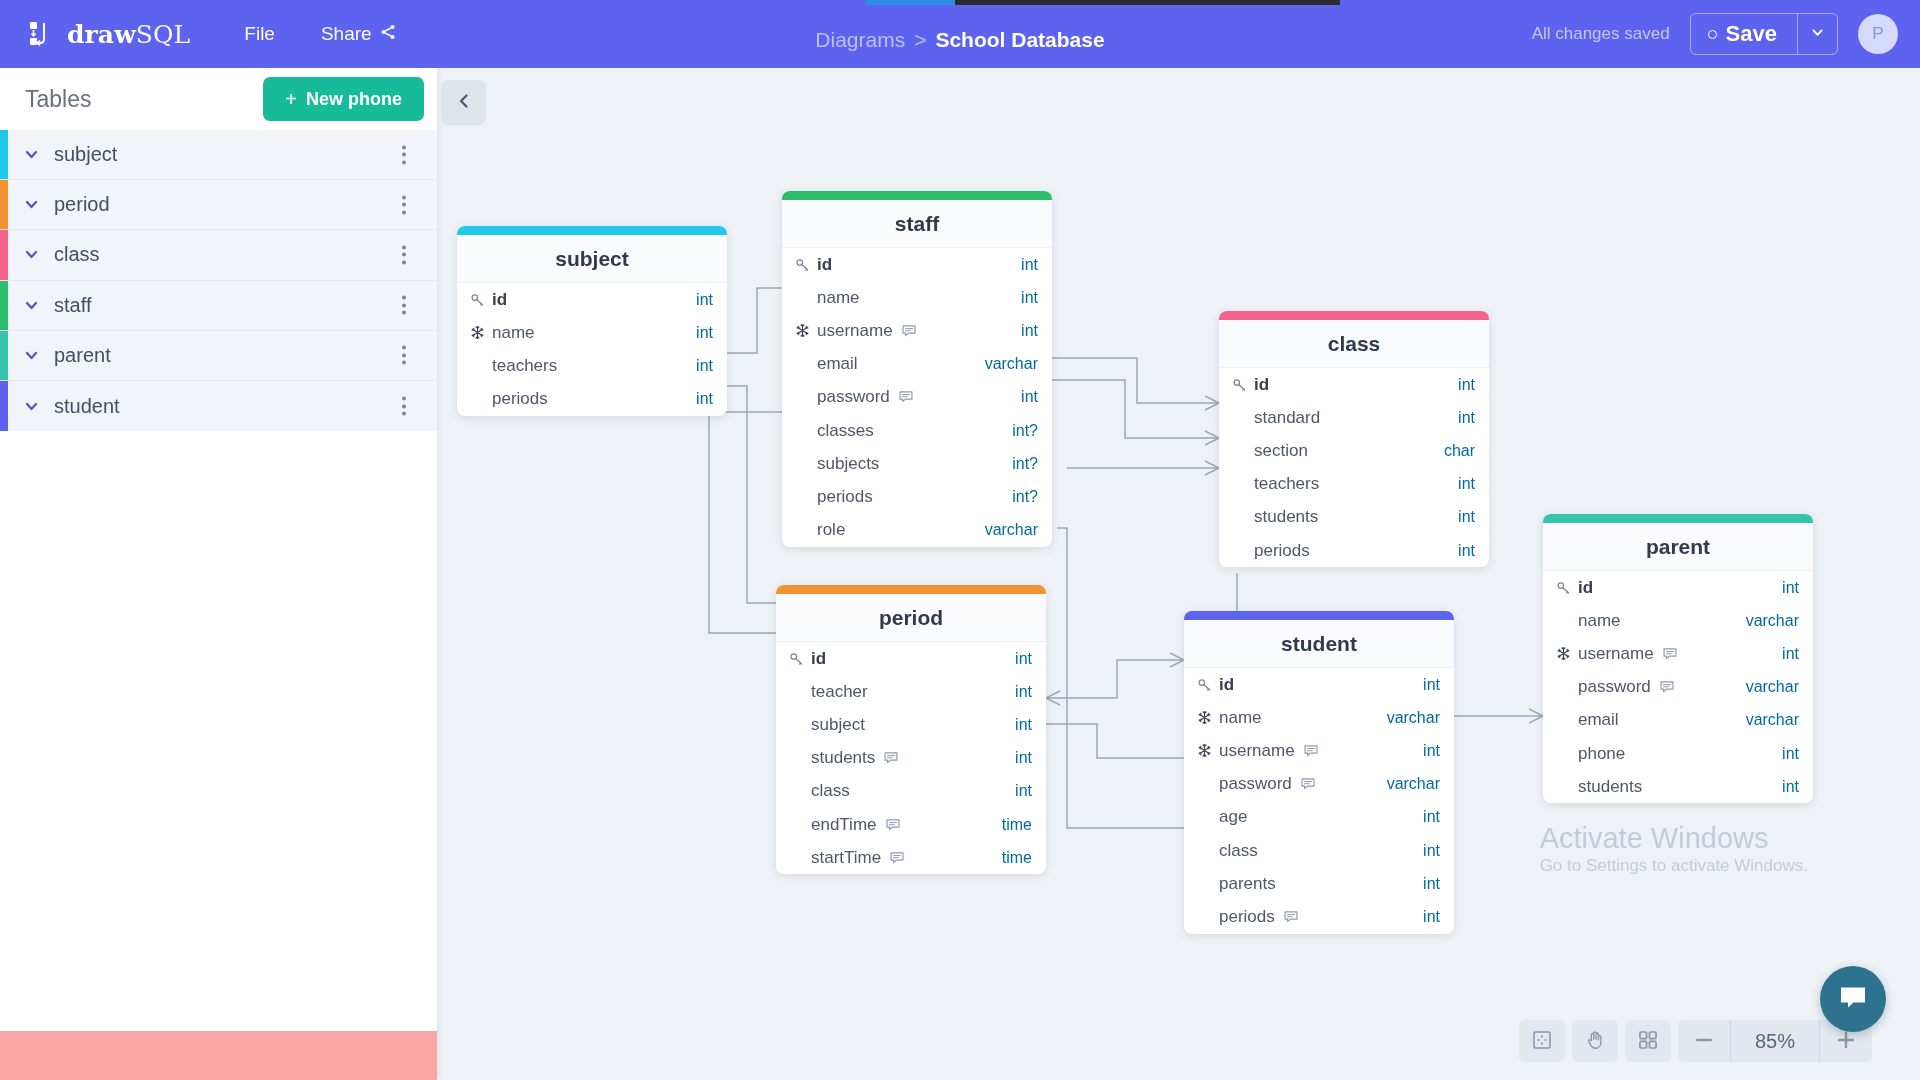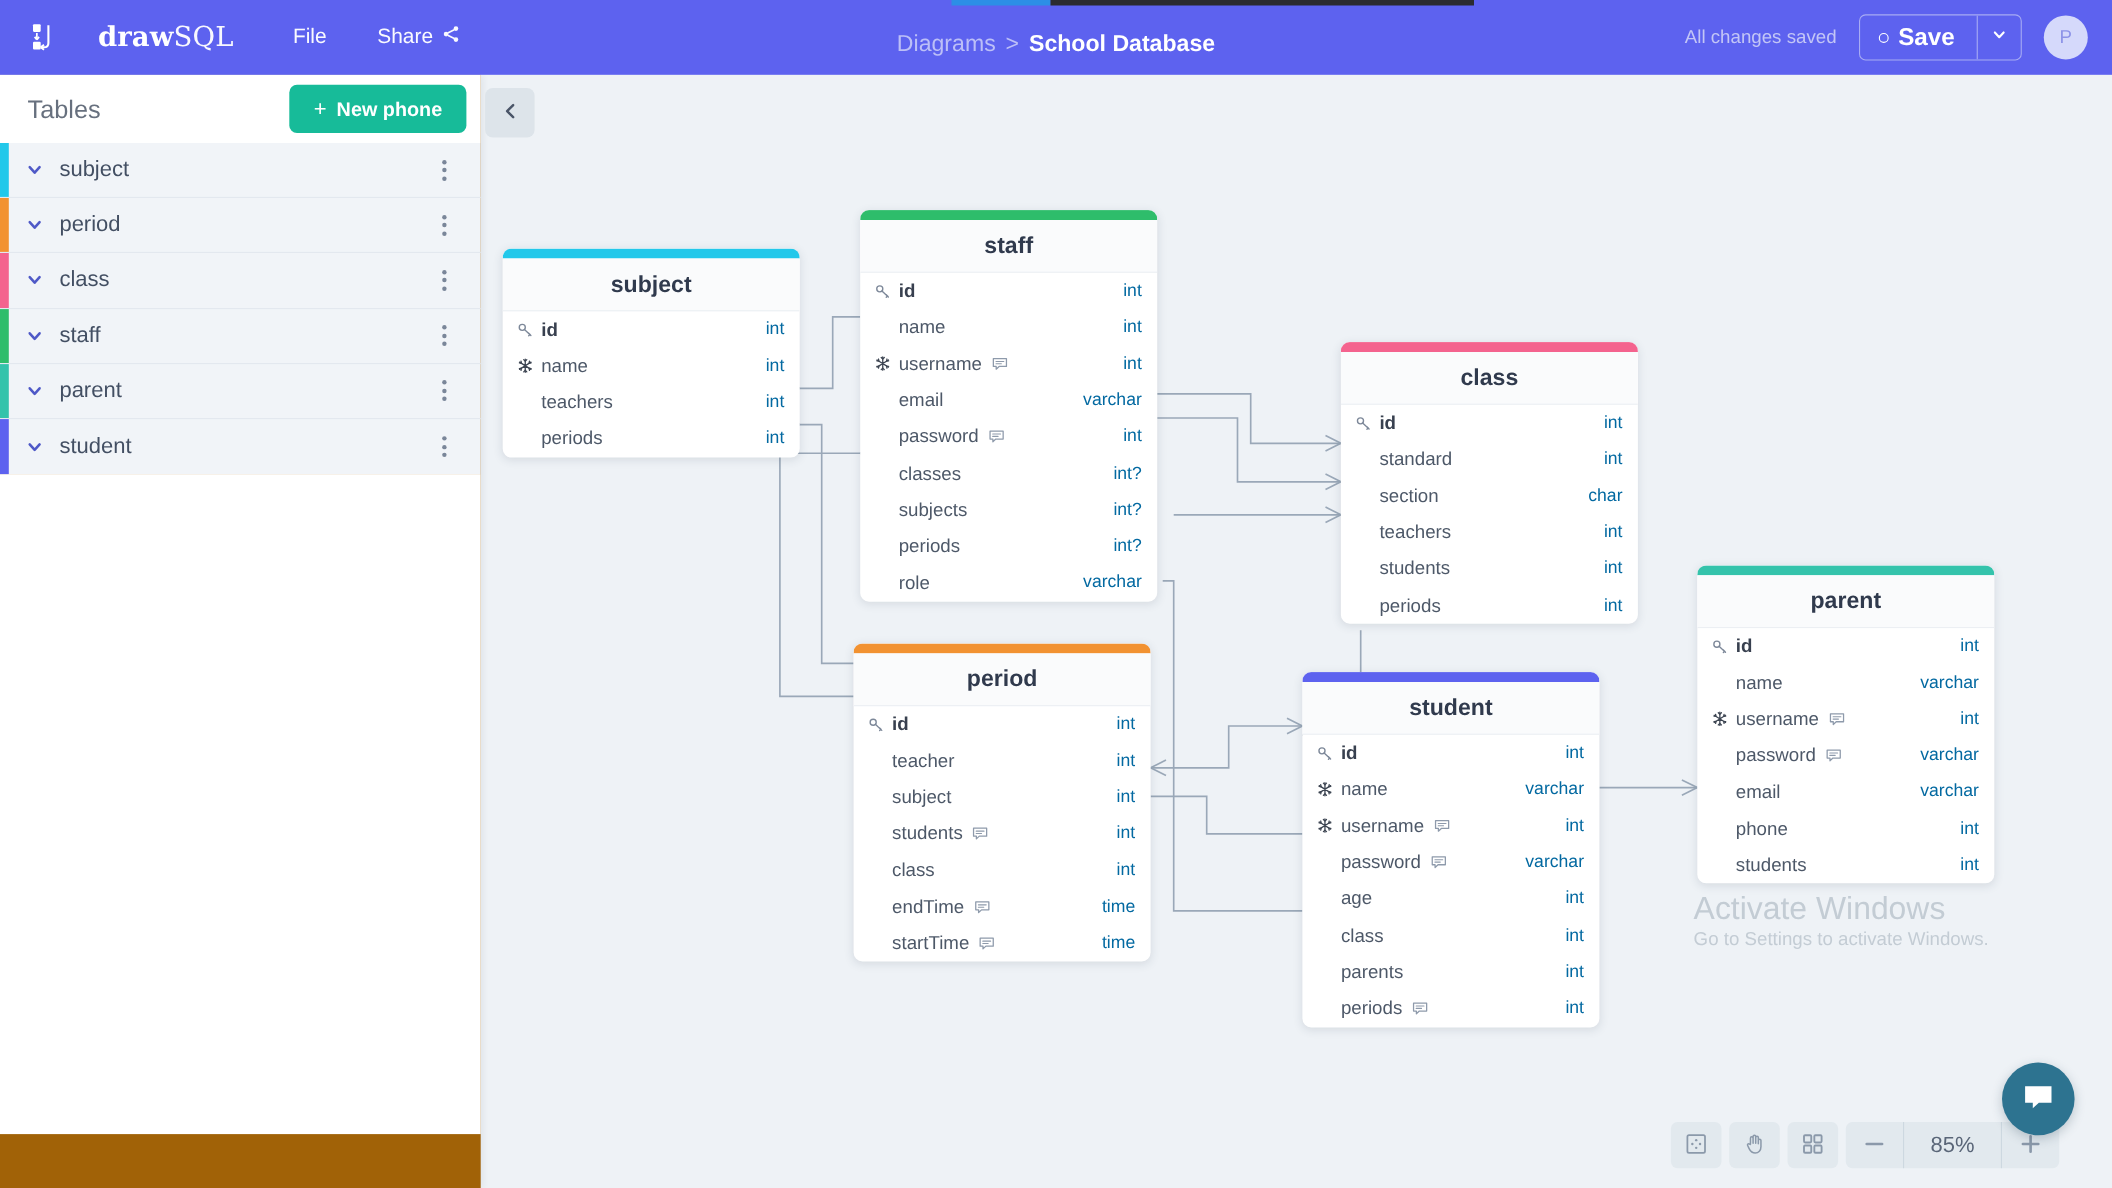--- a/index.html
+++ b/index.html
@@ -13,21 +13,21 @@
   
   #progress-strip { position: absolute; top: 0; left: 0; width: 1920px; height: 5px; z-index: 60; }
   #progress-strip .seg-blue { position: absolute; left: 865px; top: 0; width: 90px; height: 5px; background: #2c8ee6; }
   #progress-strip .seg-dark { position: absolute; left: 955px; top: 0; width: 385px; height: 5px; background: #2b2b2f; }
 
   
   #app-header {
     position: absolute; top: 0; left: 0; width: 1920px; height: 68px;
     background: #5d62ef; display: flex; align-items: center; z-index: 50;
   }
-  .logo-wrap { display: flex; align-items: flex-end; margin-left: 26px; gap: 22px; }
+  .logo-wrap { display: flex; align-items: flex-end; margin-left: 26px; }
   .logo-mark { width: 30px; height: 30px; position: relative; margin-right: 11px; }
   .logo-text { color: #fff; font-size: 25px; letter-spacing: .1px; }
   .logo-text .b { font-weight: 700; font-family: "DejaVu Serif", serif; }
   .logo-text .l { font-weight: 400; font-family: "DejaVu Serif", serif; opacity: .96; }
 
   .hdr-menu { display: flex; align-items: center; margin-left: 54px; gap: 46px; }
   .hdr-menu .mi {
     color: #fff; font-size: 19px; cursor: pointer; display: flex;
     align-items: center; gap: 8px; opacity: .97;
   }
@@ -60,21 +60,21 @@
   }
   #avatar {
     width: 40px; height: 40px; border-radius: 50%; background: #d5d9fb;
     display: flex; align-items: center; justify-content: center;
     color: #8d93e8; font-size: 17px; font-weight: 500; cursor: pointer;
   }
 
   
   #sidebar {
     position: absolute; top: 68px; left: 0; width: 437px; height: 1012px;
-    background: #a16207; z-index: 40;
+    background: #fca5a5; z-index: 40;
     box-shadow: 2px 0 6px rgba(40,50,70,.07);
   }
   #sidebar-head {
     height: 62px; display: flex; align-items: center; justify-content: space-between;
     padding: 0 13px 0 25px; background: #fff;
   }
   #sidebar-title { font-size: 23px; color: #67707e; font-weight: 400; }
   #new-table-button {
     background: #17bb99; color: #fff; border: none; border-radius: 7px;
     height: 44px; padding: 0 22px; font-size: 18px; font-weight: 700;
@@ -129,21 +129,21 @@
     padding: 0 14px 0 11px; font-size: 17px; gap: 34px;
   }
   .er-left { display: flex; align-items: center; gap: 5px; flex: 1; min-width: 0; }
   .er-ico { width: 19px; display: flex; align-items: center; justify-content: center; flex-shrink: 0; }
   .er-fname { color: #4d5868; white-space: nowrap; }
   .er-fname.pk { font-weight: 700; color: #38404f; }
   .er-type { color: #0369a1; font-size: 16px; white-space: nowrap; margin-left: 10px; }
   .note-ico { display: inline-flex; align-items: center; margin-left: 3px; }
 
   
-  #watermark { position: absolute; right: 112px; bottom: 216px; text-align: left; pointer-events: none; }
+  #watermark { position: absolute; right: 112px; bottom: 204px; text-align: left; pointer-events: none; }
   #wm-title { font-size: 29px; color: #c3ccd4; font-weight: 400; line-height: 1.25; }
   #wm-sub { font-size: 17px; color: #c3ccd4; font-weight: 400; }
 
   
   #zoom-toolbar {
     position: absolute; right: 48px; bottom: 16px; height: 46px;
     display: flex; align-items: center; gap: 7px; z-index: 30;
   }
   .zt-btn {
     width: 46px; height: 42px; background: #e2e9ee; border: none; border-radius: 6px;

